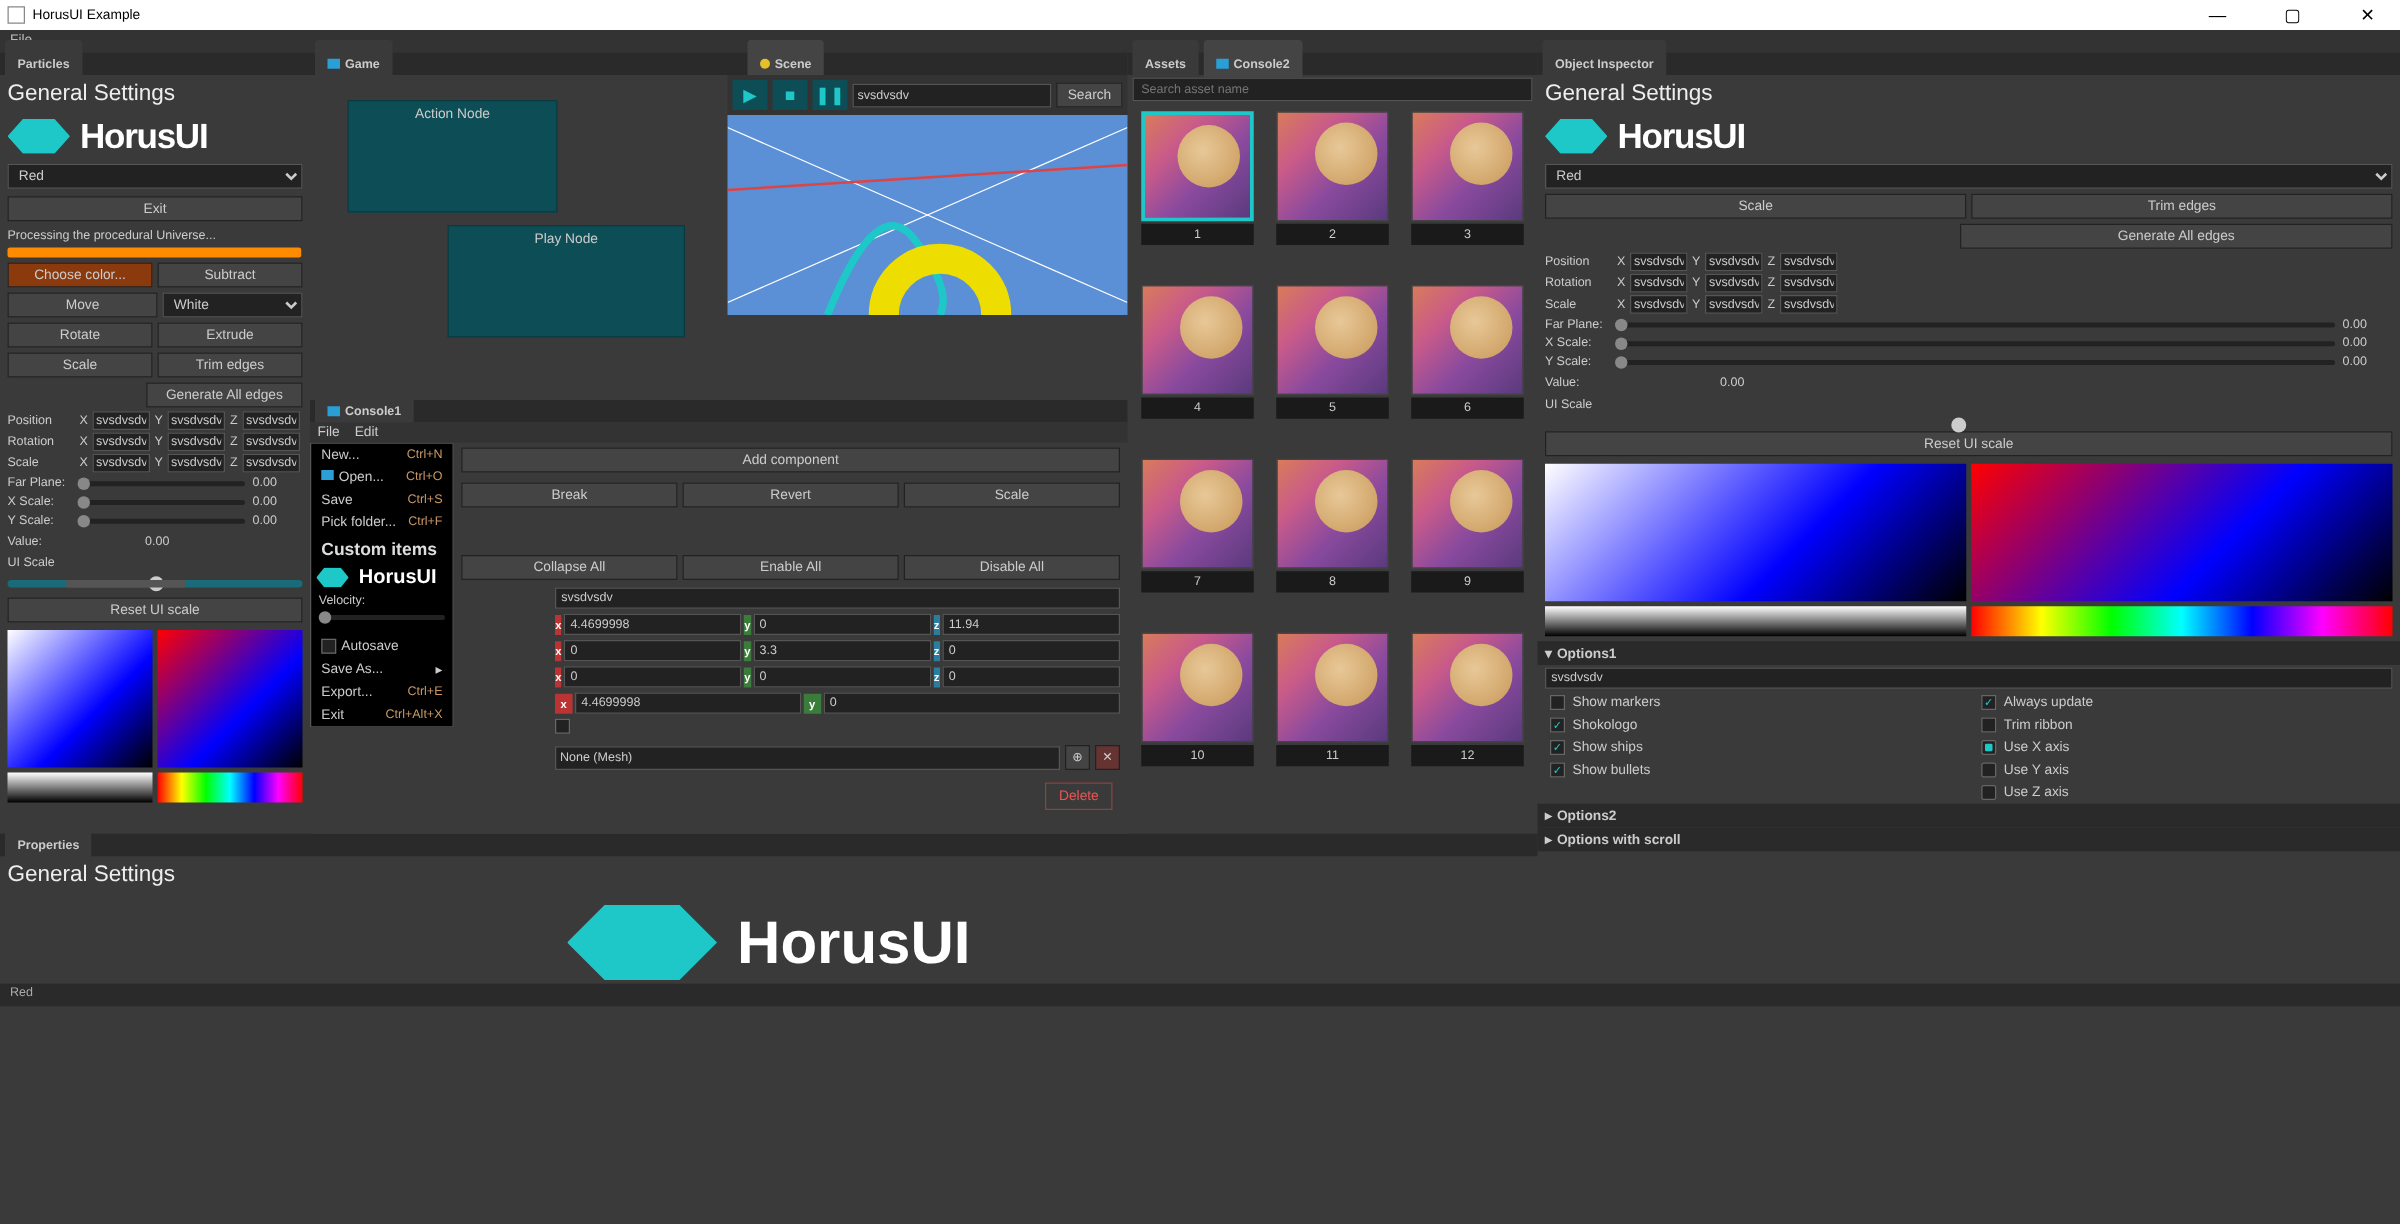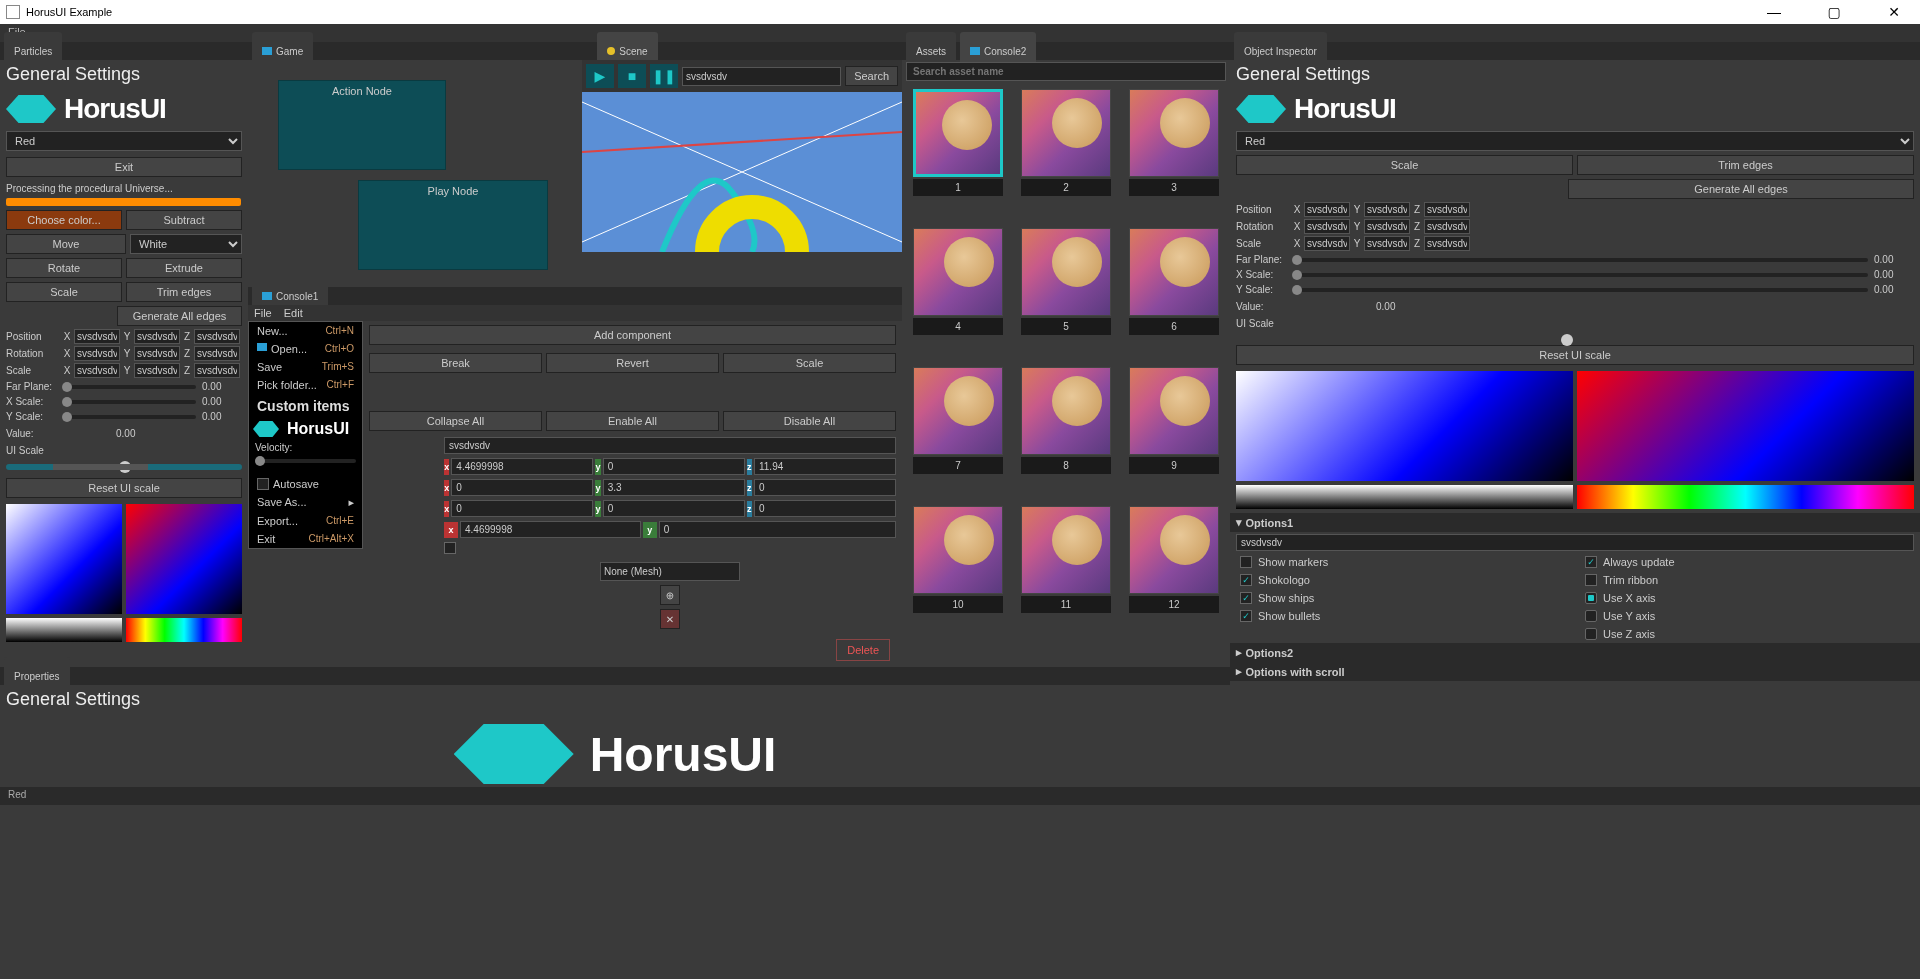--- a/index.html
+++ b/index.html
@@ -9,21 +9,21 @@
 .titlebar-btns { margin-left: auto; display: flex; gap: 20px; }
 .titlebar-btns span { width: 40px; text-align: center; font-size: 14px; }
 .menubar { height: 18px; background: #333; padding: 2px 8px; color: #bbb; }
 .main { display: flex; height: 625px; }
 .col { display: flex; flex-direction: column; }
 .left-col { width: 248px; }
 .mid-col { width: 654px; }
 .assets-col { width: 328px; }
 .right-col { width: 300px; flex: 1; }
 .tab-header { height: 18px; background: #2a2a2a; display: flex; align-items: center; padding: 0 4px; gap: 4px; }
-.tab { background: #444; padding: 14px 10px; border-radius: 3px 3px 0 0; font-size: 10px; display: inline-flex; align-items: center; gap: 4px; }
+.tab { background: #444; padding: 14px 10px; border-radius: 3px 3px 0 0; font-size: 10px; display: inline-flex; align-items: center; gap: 4px; font-weight: bold; }
 .tab.active { background: #3a3a3a; }
 .folder-icon { width: 10px; height: 8px; background: #2a9fd6; display: inline-block; }
 .dot-yellow { width: 8px; height: 8px; background: #e6c029; border-radius: 50%; display: inline-block; }
 .section-title { font-size: 18px; color: #eee; padding: 4px 6px; font-weight: 400; }
 .logo-row { display: flex; align-items: center; gap: 8px; padding: 4px 6px; }
 .logo-eye { width: 50px; height: 28px; background: #1ec8c8; clip-path: polygon(0 50%, 25% 0, 75% 0, 100% 50%, 75% 100%, 25% 100%); position: relative; }
 .logo-text { font-size: 28px; font-weight: 700; color: #fff; letter-spacing: -1px; }
 .select { background: #222; border: 1px solid #555; color: #ccc; padding: 2px 4px; width: 100%; font-size: 11px; }
 .btn { background: #444; border: 1px solid #222; color: #ccc; padding: 3px 8px; text-align: center; cursor: pointer; font-size: 11px; }
 .btn-row { display: flex; gap: 4px; padding: 2px 6px; }
@@ -63,26 +63,26 @@
 .file-menu { position: absolute; background: #000000; border: 1px solid #555; width: 115px; z-index: 100; font-size: 11px; }
 .file-menu-item { display: flex; justify-content: space-between; padding: 3px 8px; }
 .shortcut { color: #c96; font-size: 10px; }
 .custom-items { padding: 4px 8px; font-size: 14px; font-weight: bold; color: #ddd; }
 .comp-toolbar { display: flex; gap: 4px; padding: 4px 6px; }
 .comp-toolbar .btn { flex: 1; }
 .vec-row { display: flex; gap: 2px; padding: 2px 6px; align-items: center; }
 .vec-badge { width: 14px; height: 16px; color: #fff; font-size: 9px; display: flex; align-items: center; justify-content: center; font-weight: bold; }
 .vx { background: #b33; } .vy { background: #3a7d3a; } .vz { background: #2a7d9e; }
 .vec-input { flex: 1; background: #222; border: 1px solid #555; color: #ccc; padding: 2px 4px; font-size: 10px; }
-.mesh-row { display: flex; gap: 4px; padding: 4px 6px; align-items: center; flex-direction: column; }
+.mesh-row { display: flex; gap: 4px; padding: 4px 6px; align-items: center; }
 .mesh-input { flex: 1; background: #222; border: 1px solid #555; color: #ccc; padding: 3px; font-size: 10px; }
 .icon-btn { width: 20px; height: 20px; background: #444; border: 1px solid #222; display: flex; align-items: center; justify-content: center; font-size: 10px; }
 .delete-btn { color: #e55; border: 1px solid #844; padding: 4px 10px; margin: 6px 6px 6px auto; display: inline-block; float: right; font-size: 11px; }
 
-.asset-search { width: 100%; background: #222; border: 1px solid #555; color: #888; padding: 3px 6px; font-size: 10px; margin: 2px 0; font-weight: bold; }
+.asset-search { width: 100%; background: #222; border: 1px solid #555; color: #888; padding: 3px 6px; font-size: 10px; margin: 2px 0; }
 .asset-grid { display: grid; grid-template-columns: repeat(3, 1fr); gap: 8px; padding: 6px; overflow-y: auto; height: 560px; }
 .asset-item { display: flex; flex-direction: column; align-items: center; }
 .asset-thumb { width: 90px; height: 88px; background: linear-gradient(135deg, #d97b5a 0%, #c85a8a 30%, #8a4a9e 60%, #5a3a7e 100%); border: 1px solid #444; position: relative; }
 .asset-thumb.selected { border: 3px solid #1ec8c8; }
 .asset-thumb::after { content: ""; position: absolute; top: 8px; right: 8px; width: 50px; height: 50px; border-radius: 50%; background: radial-gradient(circle at 40% 40%, #e8c898, #c89858); }
 .asset-label { background: #1a1a1a; width: 90px; text-align: center; padding: 3px 0; font-size: 10px; margin-top: 2px; }
 
 .opt-header { background: #2a2a2a; padding: 3px 6px; font-weight: bold; font-size: 11px; display: flex; align-items: center; gap: 4px; }
 .check-row { display: flex; align-items: center; gap: 6px; padding: 3px 10px; font-size: 11px; }
 .chk { width: 12px; height: 12px; border: 1px solid #666; background: #222; display: inline-flex; align-items: center; justify-content: center; font-size: 9px; }
@@ -279,21 +279,21 @@
               </div>
             <div class="file-menu-item">
                 <span style="display:flex;gap:4px">
                   <span class="folder-icon"></span>
                   <span>Open...</span>
                 </span>
                 <span class="shortcut">Ctrl+O</span>
               </div>
             <div class="file-menu-item">
                 <span>Save</span>
-                <span class="shortcut">Trim+S</span>
+                <span class="shortcut">Ctrl+S</span>
               </div>
             <div class="file-menu-item">
                 <span>Pick folder...</span>
                 <span class="shortcut">Ctrl+F</span>
               </div>
             <div class="custom-items">Custom items</div>
             <div class="logo-row" style="padding:2px 4px">
                 <div class="logo-eye" style="width:26px;height:16px"></div>
                 <span style="font-size:16px;font-weight:700;color:#fff">HorusUI</span>
               </div>

